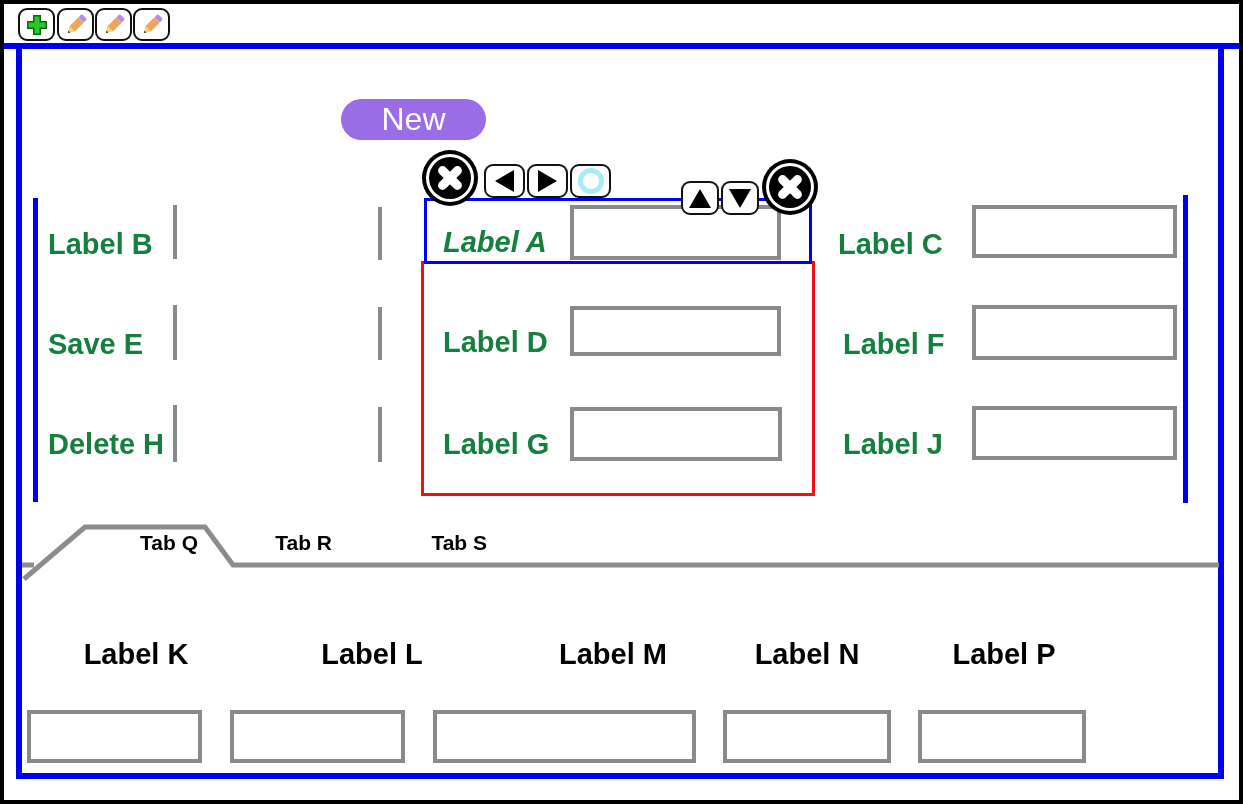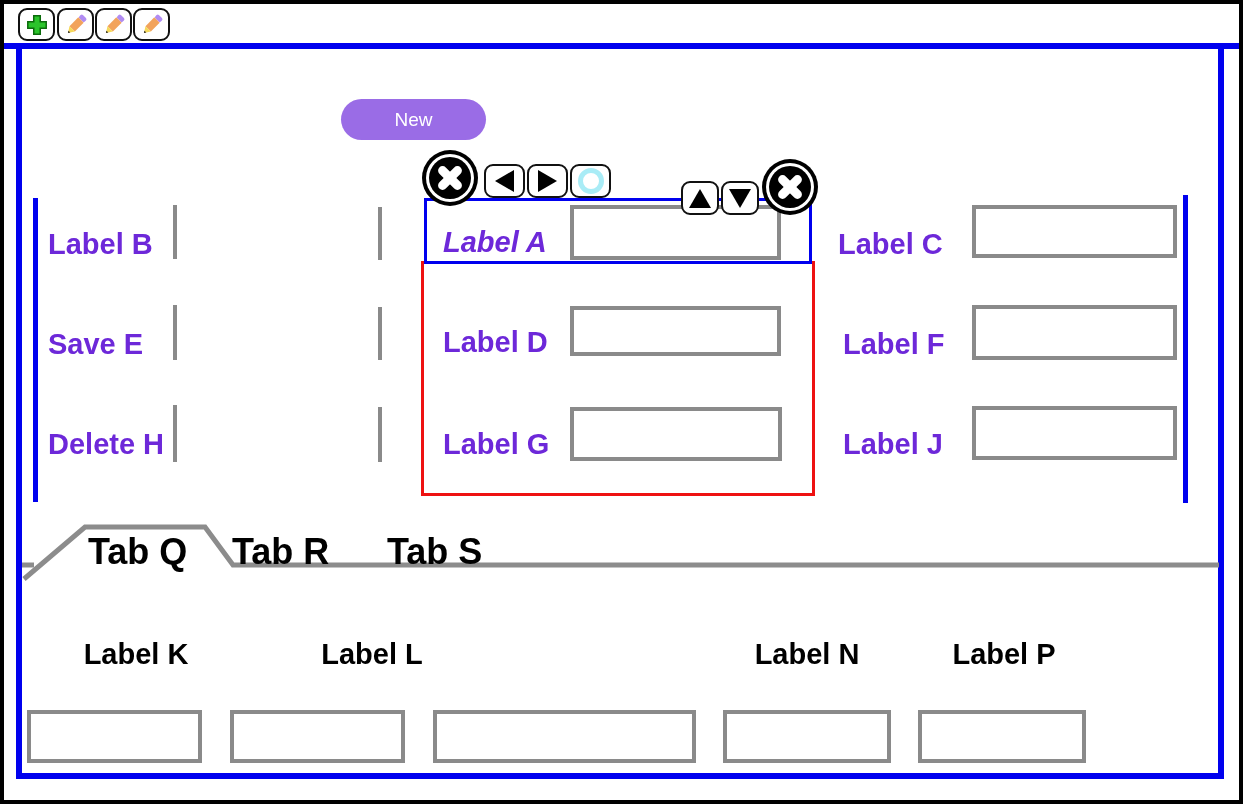--- a/index.html
+++ b/index.html
@@ -4,44 +4,44 @@
 <style>
   html,body{margin:0;padding:0;background:#fff;font-family:"Liberation Sans",sans-serif;}
   .screen{position:relative;width:1243px;height:804px;background:#fff;box-shadow:inset 0 0 0 4px #000;overflow:hidden;}
   
   .tbtn{position:absolute;width:37px;height:33px;background:#fff;border:2.5px solid #111;border-radius:9px;display:flex;align-items:center;justify-content:center;box-sizing:border-box;padding:0;cursor:pointer;}
   .tbtn svg{width:26px;height:26px;display:block;}
   
   .topline{position:absolute;left:4px;top:43px;width:1235px;height:6px;background:var(--accent-blue,#0000ee);}
   .window{position:absolute;left:16px;top:43px;width:1208px;height:736px;border:6px solid var(--accent-blue,#0000ee);box-sizing:border-box;background:transparent;}
   
-  .pillbtn{position:absolute;width:145px;height:41px;background:var(--button-purple,#9a6ce6);color:#fff;border:none;border-radius:20.5px;font-size:19px;font-family:"Liberation Sans",sans-serif;display:flex;align-items:center;justify-content:center;cursor:pointer;z-index:4;}
+  .pillbtn{position:absolute;width:145px;height:41px;background:var(--button-purple,#9a6ce6);color:#fff;border:none;border-radius:20.5px;font-size:32px;font-family:"Liberation Sans",sans-serif;display:flex;align-items:center;justify-content:center;cursor:pointer;z-index:4;}
   
   .bluebox{position:absolute;left:424px;top:198px;width:388px;height:66px;border:3px solid var(--accent-blue,#0000ee);box-sizing:border-box;z-index:2;}
   .redbox{position:absolute;left:421px;top:261px;width:394px;height:235px;border:3px solid var(--accent-red,#ee1111);box-sizing:border-box;z-index:1;}
   
-  .lbl{position:absolute;font-weight:bold;font-size:29px;color:#6d28d9;white-space:nowrap;z-index:3;}
+  .lbl{position:absolute;font-weight:bold;font-size:29px;color:#15803d;white-space:nowrap;z-index:3;}
   .field{position:absolute;border:4px solid var(--border-gray,#8a8a8a);background:#fff;box-sizing:border-box;z-index:3;font-size:24px;padding:0 6px;outline:none;}
   .vline-gray{position:absolute;width:4px;background:var(--border-gray,#8a8a8a);z-index:2;}
   .vline-blue{position:absolute;width:5px;background:var(--accent-blue,#0000ee);z-index:2;}
   
   .xbtn{position:absolute;width:42px;height:42px;background:#000;border-radius:50%;box-shadow:0 0 0 3px #fff,0 0 0 7px #000;z-index:6;border:none;cursor:pointer;padding:0;}
   .xbar{position:absolute;left:50%;top:50%;width:30px;height:9px;background:#fff;border-radius:4.5px;}
   .xbar.a{transform:translate(-50%,-50%) rotate(45deg);}
   .xbar.b{transform:translate(-50%,-50%) rotate(-45deg);}
   
   .navbtn{position:absolute;background:#fff;border:2.5px solid #111;border-radius:9px;display:flex;align-items:center;justify-content:center;box-sizing:border-box;z-index:5;cursor:pointer;padding:0;}
   .tri-left{width:0;height:0;border-top:11px solid transparent;border-bottom:11px solid transparent;border-right:19px solid #000;}
   .tri-right{width:0;height:0;border-top:11px solid transparent;border-bottom:11px solid transparent;border-left:19px solid #000;}
   .tri-up{width:0;height:0;border-left:11px solid transparent;border-right:11px solid transparent;border-bottom:19px solid #000;}
   .tri-down{width:0;height:0;border-left:11px solid transparent;border-right:11px solid transparent;border-top:19px solid #000;}
   .ring{width:16px;height:16px;border:5px solid var(--cyan-ring,#a9ecf6);border-radius:50%;}
   
   .tabsvg{position:absolute;left:16px;top:520px;z-index:2;}
-  .tablbl{position:absolute;top:531px;font-weight:bold;font-size:36px;color:#000;text-align:left;z-index:3;cursor:pointer;white-space:nowrap;}
+  .tablbl{position:absolute;top:531px;font-weight:bold;font-size:21px;color:#000;text-align:right;z-index:3;cursor:pointer;white-space:nowrap;}
   .blbl{position:absolute;top:638px;width:170px;text-align:center;font-weight:bold;font-size:29px;color:#000;white-space:nowrap;}
 </style>
 </head>
 <body>
 
 <div class="screen">
 
   <button class="tbtn" style="left:18px;top:8px;">
     <svg viewBox="0 0 24 24">
         <path d="M9 3.5h6v5.5H20.5v6H15V20.5H9V15H3.5V9H9z" fill="#2bc42b" stroke="#0b6b0b" stroke-width="1.4"></path>
@@ -145,20 +145,21 @@
   <svg class="tabsvg" width="1208" height="62">
     <polyline points="6,45 18,45" fill="none" stroke="#8c8c8c" stroke-width="5"></polyline>
     <polyline points="8,59 69,7 189,7 217,45 1203,45" fill="none" stroke="#8c8c8c" stroke-width="5"></polyline>
   </svg>
   <div class="tablbl" style="left:88px;width:110px;">Tab Q</div>
   <div class="tablbl" style="left:232px;width:100px;">Tab R</div>
   <div class="tablbl" style="left:387px;width:100px;">Tab S</div>
 
   <div class="blbl" style="left:51px;">Label K</div>
   <div class="blbl" style="left:287px;">Label L</div>
+  <div class="blbl" style="left:528px;">Label M</div>
   <div class="blbl" style="left:919px;">Label P</div>
   <div class="blbl" style="left:722px;">Label N</div>
 
   <input class="field" style="left: 27px; top: 710px; width: 175px; height: 53px;" value="">
   <input class="field" style="left: 230px; top: 710px; width: 175px; height: 53px;" value="">
   <input class="field" style="left: 433px; top: 710px; width: 263px; height: 53px;" value="">
   <input class="field" style="left: 723px; top: 710px; width: 168px; height: 53px;" value="">
   <input class="field" style="left: 918px; top: 710px; width: 168px; height: 53px;" value="">
 
 </div>

